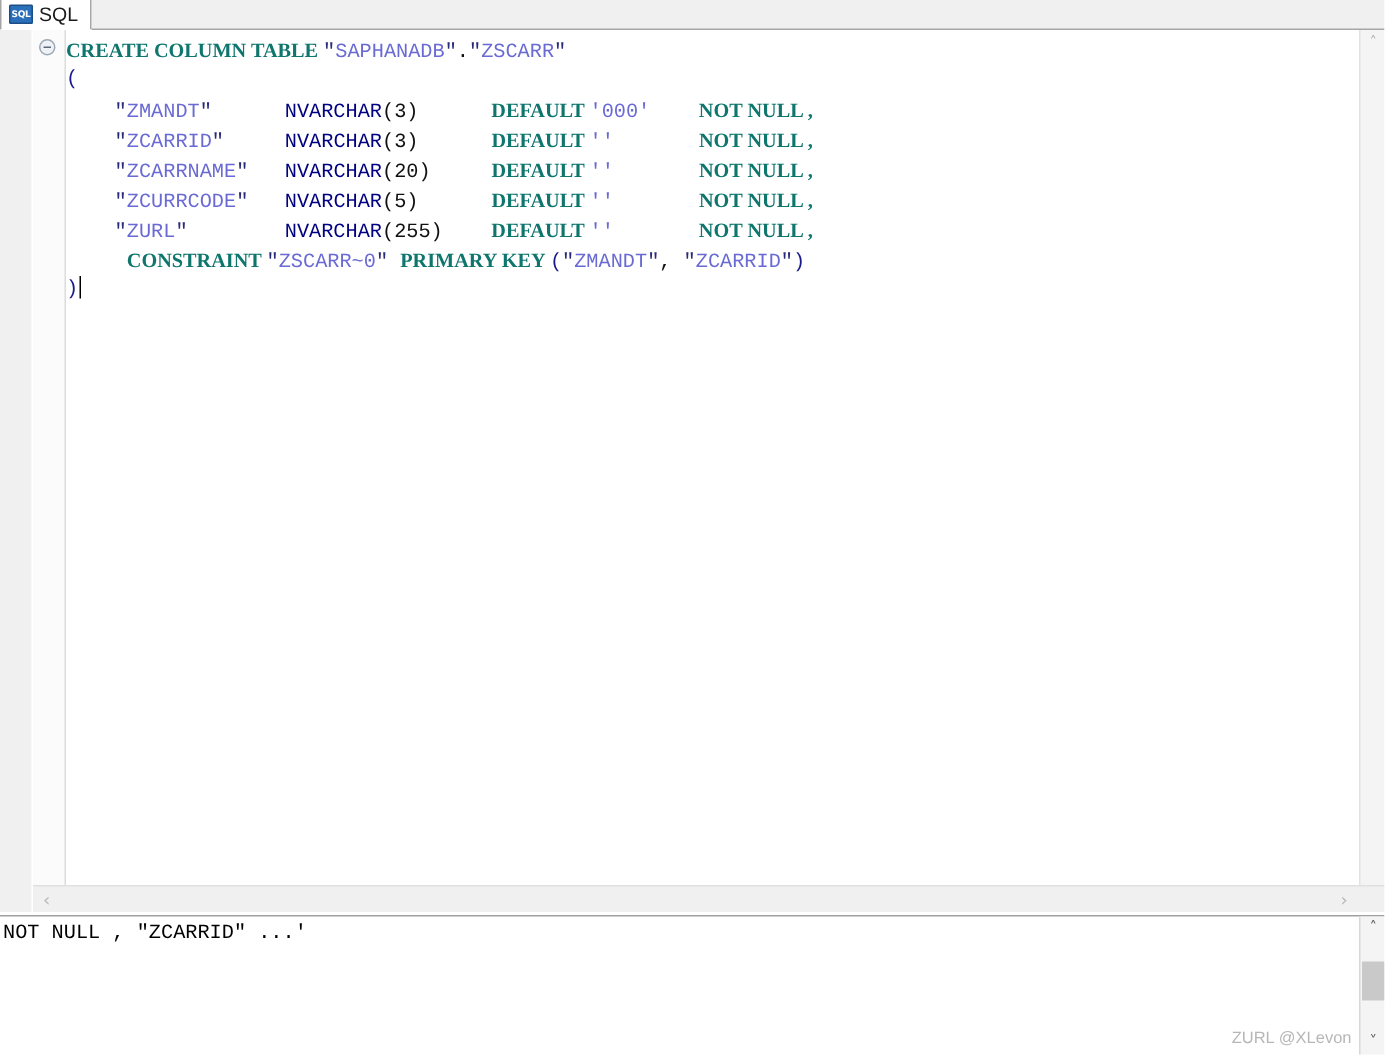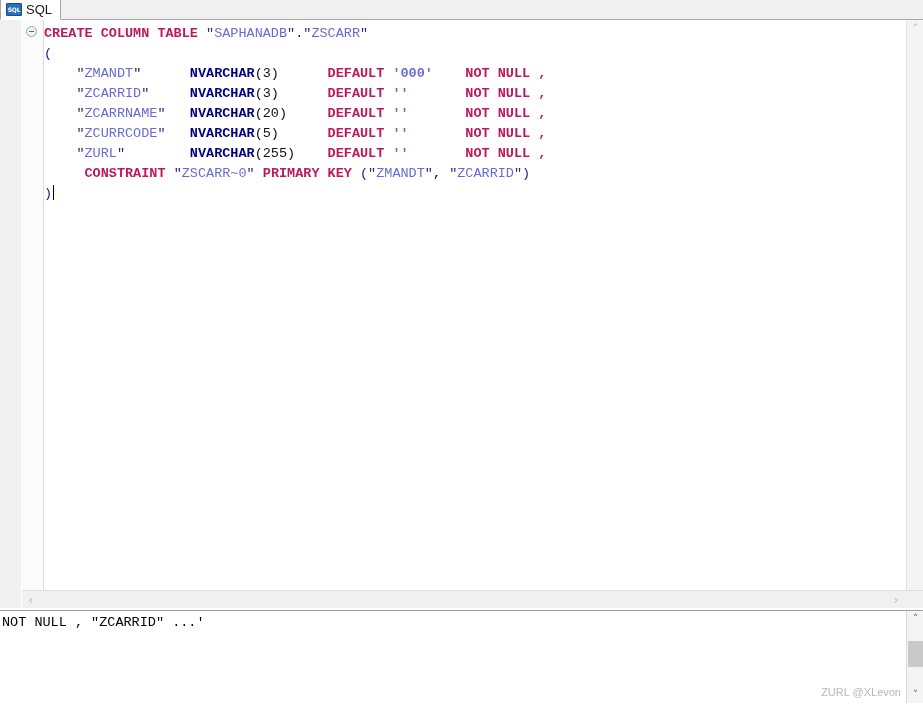--- a/index.html
+++ b/index.html
@@ -134,25 +134,25 @@
     padding: 4px 0 0 0;
     box-sizing: border-box;
     font-family: "Liberation Mono", "DejaVu Sans Mono", monospace;
     font-size: 13.5px;
     line-height: 20px;
     white-space: pre;
     overflow: hidden;
     color: #000000;
   }
   .code .ln { display: block; height: 20px; }
-  .kw   { color: #be185d; font-weight: bold; }
-  .typ  { color: #000080; font-weight: bold; }
+  .kw   { color: #0f766e; font-weight: bold; font-family: Liberation Serif, serif; }
+  .typ  { color: #000080; font-weight: normal; }
   .idq  { color: #6a6ad4; text-align: center; }
   .qt   { color: #2a2a7a; }
-  .str  { color: #6a6ad4; font-weight: bold; }
+  .str  { color: #6a6ad4; }
   .pn   { color: #111111; }
   .paren{ color: #1a1a8c; }
 
   .caret {
     display: inline-block;
     width: 1px;
     height: 15px;
     background: #000000;
     vertical-align: -3px;
     margin-left: 1px;

